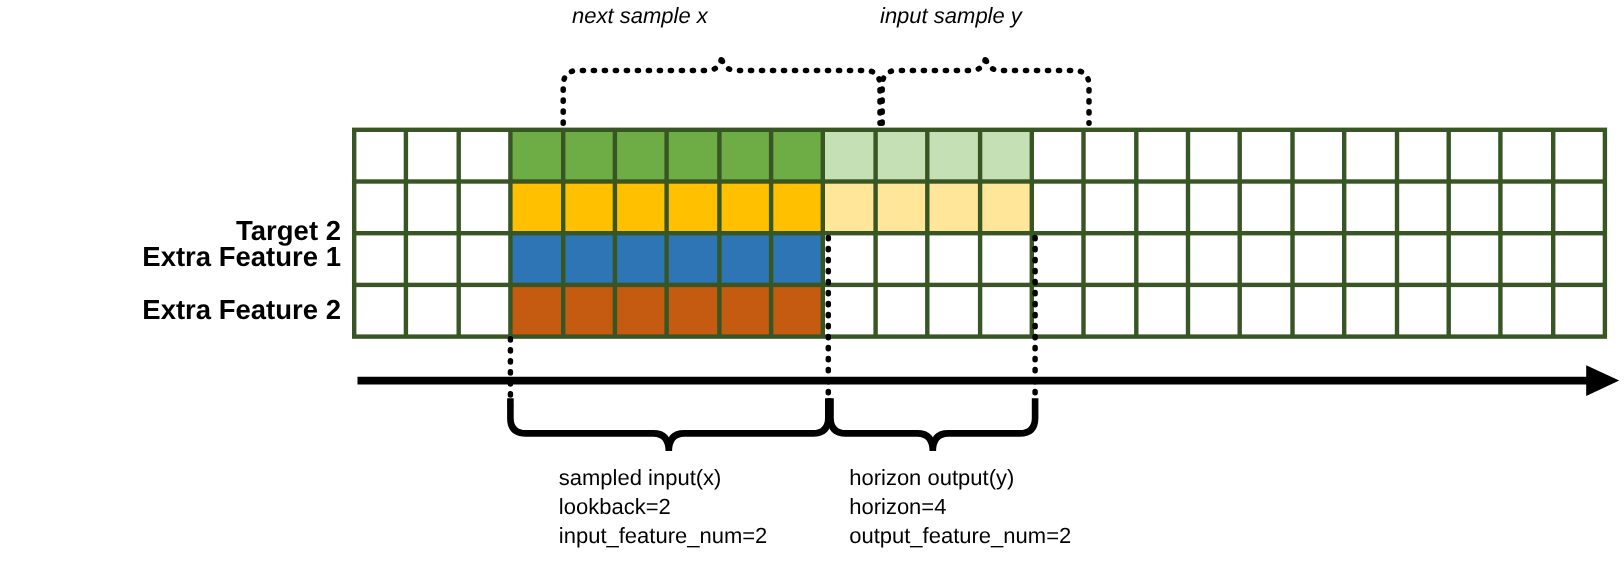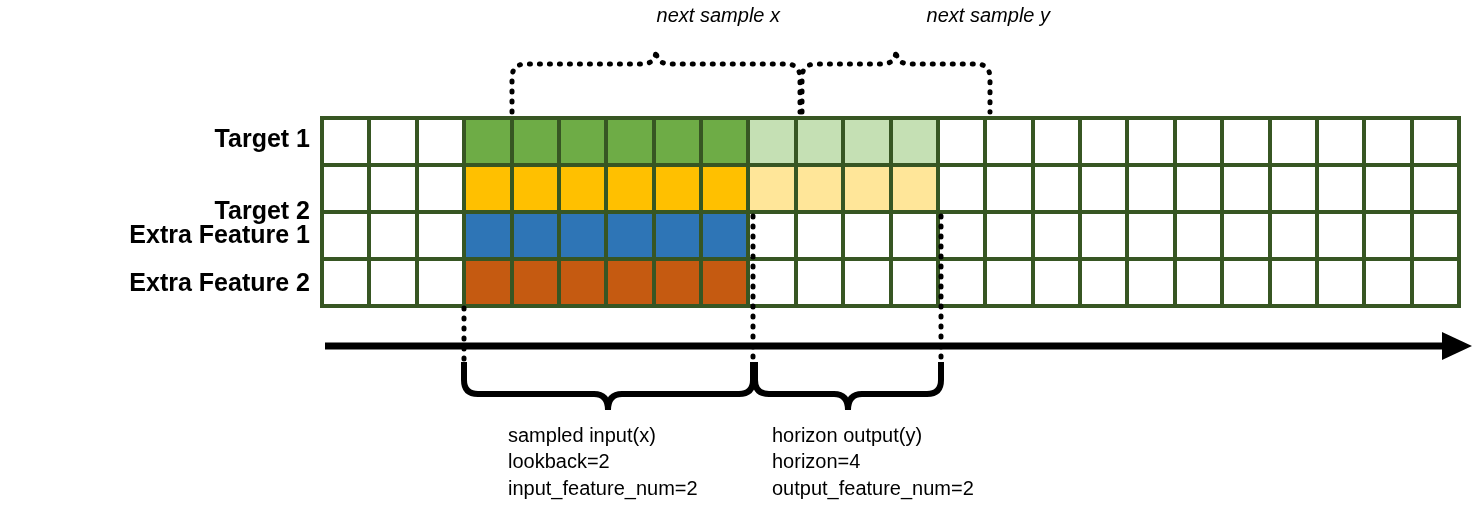--- a/index.html
+++ b/index.html
@@ -32,21 +32,21 @@
   }
 
   
   .top-label {
     position: absolute;
     font-size: 20px;
     font-style: italic;
     font-weight: 400;
     color: #000000;
     white-space: nowrap;
-    text-align: right;
+    text-align: left;
   }
   #label-next-x { left: 520px; top: 4px; width: 260px; }
   #label-next-y { left: 800px; top: 4px; width: 250px; }
 
   
   #overlay {
     position: absolute;
     left: 0;
     top: 0;
     width: 1476px;
@@ -125,24 +125,23 @@
   .caption div { display: block; }
 </style>
 </head>
 <body>
 
 <div id="canvas">
 
 
   <div class="top-label" id="label-next-x">next sample x</div>
 
-  <div class="top-label" id="label-next-y">next sample y</div>
+  <div class="top-label" id="label-next-y">input sample y</div>
 
   <div id="row-labels">
-    <div class="row-label" style="top:10px;">Target 1</div>
     <div class="row-label" style="top:58px;margin-top:24px;">Target 2</div>
     <div class="row-label" style="top:106px;">Extra Feature 1</div>
     <div class="row-label" style="top:154px;padding-left:12px;">Extra Feature 2</div>
   </div>
 
   <div id="grid">
       <div class="cell"></div>
       <div class="cell"></div>
       <div class="cell"></div>
       <div class="cell green"></div>

